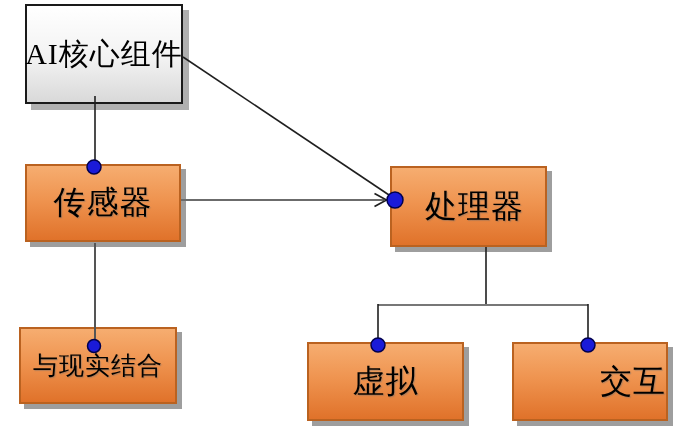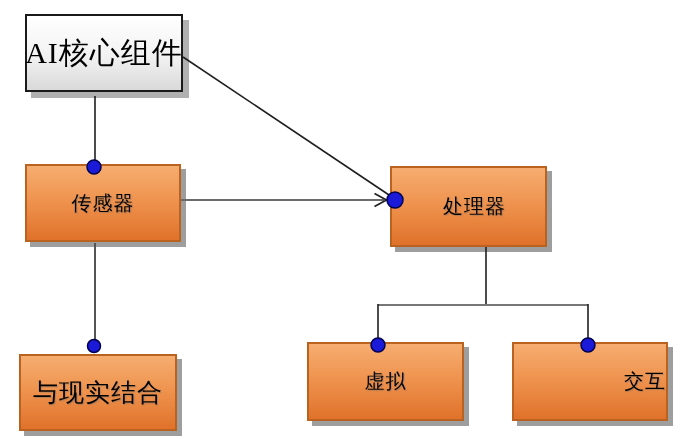--- a/index.html
+++ b/index.html
@@ -26,33 +26,33 @@
     letter-spacing: 1px;
   }
   .node .label {
     text-shadow: 1px 1px 1px rgba(110,110,110,0.45);
     white-space: nowrap;
   }
   .node-orange {
     background: linear-gradient(180deg, #f6ad70 0%, #ef9450 45%, #e0722a 100%);
     border: 2px solid #ba6220;
     box-shadow: 5px 5px 0 #9e9e9e;
-    font-size: 20px;
+    font-size: 32px;
   }
   .node-root {
     background: linear-gradient(180deg, #ffffff 0%, #f2f2f2 55%, #d9d9d9 100%);
     border: 2px solid #1a1a1a;
     box-shadow: 6px 6px 0 #b0b0b0;
     font-size: 30px;
   }
   .node-root .label { text-shadow: none; }
-  #node-root        { left: 25px;  top: 14px;  width: 158px; height: 78px; }
+  #node-root        { left: 25px;  top: 4px;  width: 158px; height: 100px; }
   #node-sensor      { left: 25px;  top: 164px; width: 156px; height: 78px; }
   #node-processor   { left: 390px; top: 166px; width: 157px; height: 81px; padding-left: 12px; }
-  #node-reality     { left: 19px;  top: 354px; width: 158px; height: 77px; font-size: 25px; }
+  #node-reality     { left: 19px;  top: 327px; width: 158px; height: 77px; font-size: 25px; }
   #node-virtual     { left: 307px; top: 342px; width: 157px; height: 79px; }
   #node-interaction { left: 512px; top: 342px; width: 156px; height: 79px; justify-content: flex-end; }
   .overlay {
     position: absolute;
     left: 0;
     top: 0;
     z-index: 5;
     pointer-events: none;
   }
 </style>

